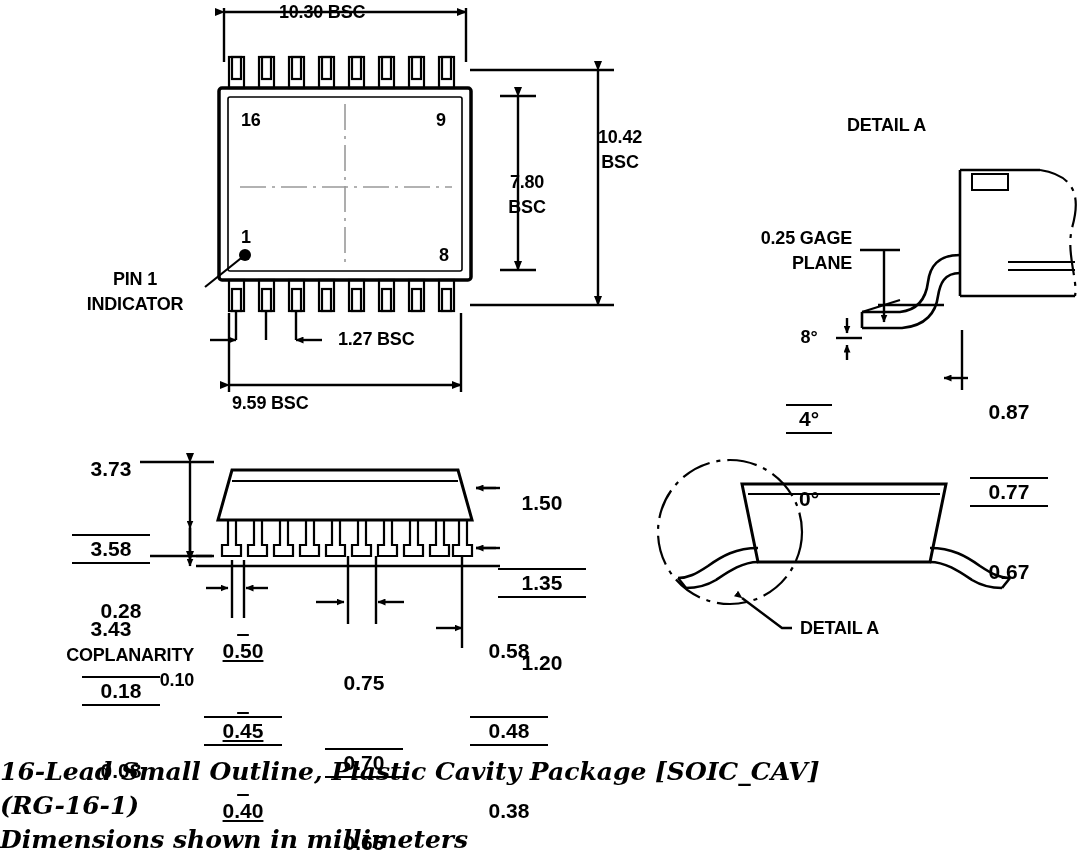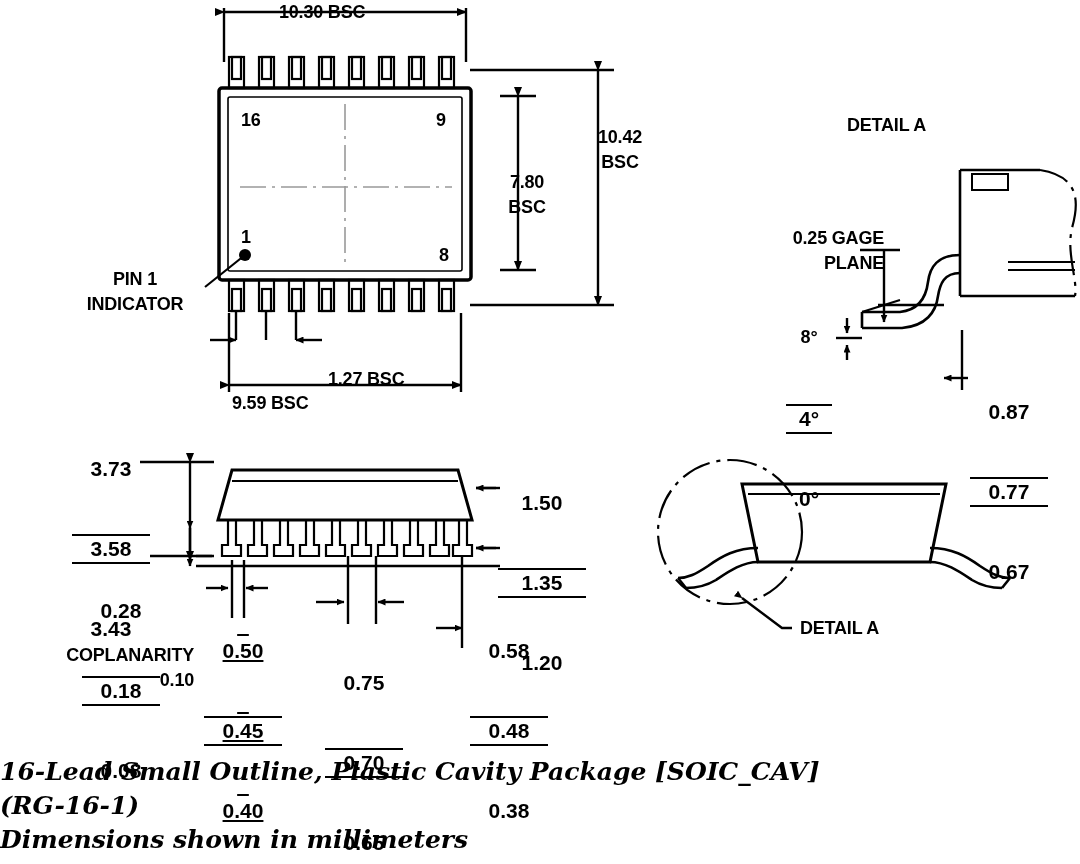--- a/index.html
+++ b/index.html
@@ -254,25 +254,25 @@
 <div class="lbl center" style="left:570px;top:125px;width:100px;">10.42
 BSC</div>
 <div class="lbl center" style="left:492px;top:170px;width:70px;">7.80
 BSC</div>
 <div class="lbl" style="left:241px;top:108px;">16</div>
 <div class="lbl" style="left:436px;top:108px;">9</div>
 <div class="lbl" style="left:241px;top:225px;">1</div>
 <div class="lbl" style="left:439px;top:243px;">8</div>
 <div class="lbl center" style="left:40px;top:267px;width:190px;">PIN 1
 INDICATOR</div>
-<div class="lbl" style="left:328px;top:327px;margin-top:40px;">1.27 BSC</div>
+<div class="lbl" style="left:338px;top:327px;">1.27 BSC</div>
 <div class="lbl" style="left:232px;top:372px;margin-top:19px;">9.59 BSC</div>
 
 <div class="lbl" style="left:847px;top:113px;">DETAIL A</div>
-<div class="lbl right" style="left:600px;top:226px;width:252px;margin-left:32px;">0.25 GAGE
+<div class="lbl right" style="left:600px;top:226px;width:252px;">0.25 GAGE
 PLANE</div>
 <div class="lbl center" style="left:786px;top:325px;width:46px;">8°</div>
 <div class="stack" style="left:786px;top:352px;width:46px;">
   <div class="mid">4°</div>
   <div class="bot">0°</div>
 </div>
 <div class="stack" style="left:970px;top:347px;width:78px;text-align:center;">
   <div class="top">0.87</div>
   <div class="mid">0.77</div>
   <div class="bot">0.67</div>

